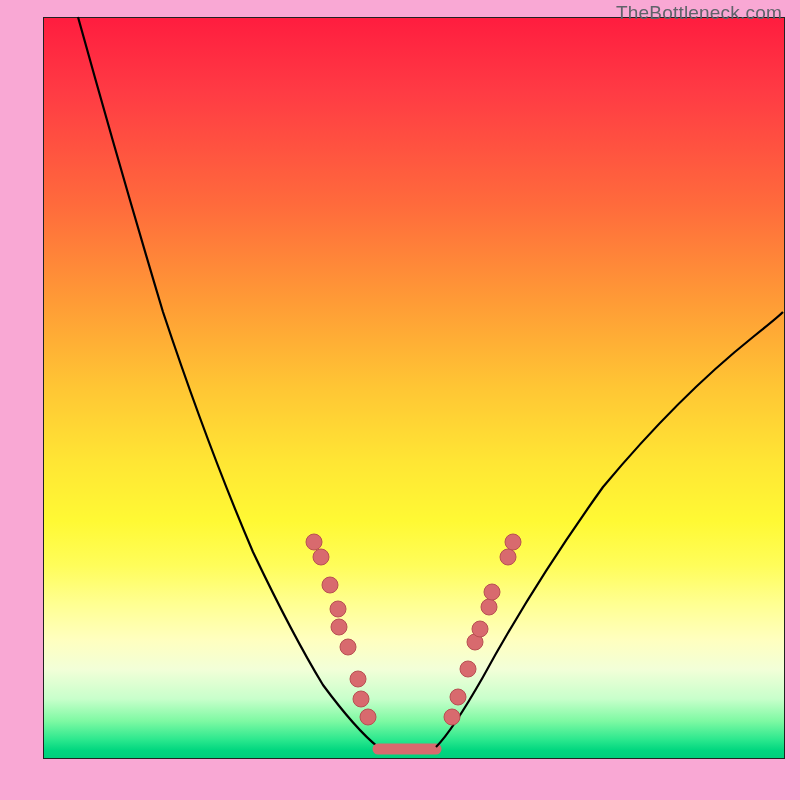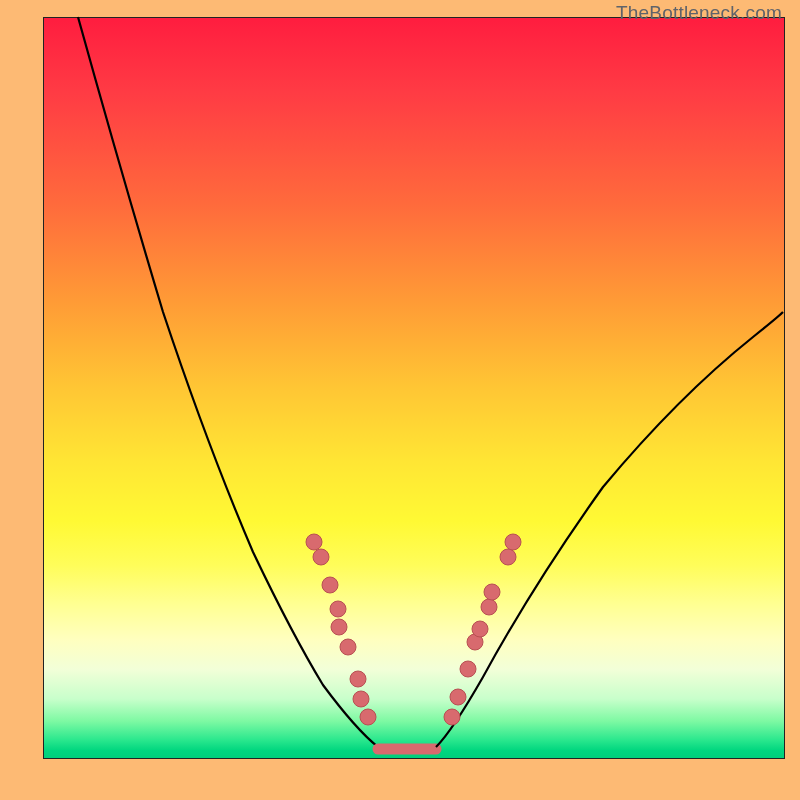--- a/index.html
+++ b/index.html
@@ -7,21 +7,21 @@
     padding: 0;
     width: 800px;
     height: 800px;
     background: #000;
     overflow: hidden;
   }
   .container {
     position: relative;
     width: 800px;
     height: 800px;
-    background: #fdba74;
+    background: #f9a8d4;
   }
   .plot-area {
     position: absolute;
     left: 43px;
     top: 17px;
     width: 740px;
     height: 740px;
     background: linear-gradient(to bottom,
       #ff1d3f 0%,
       #ff3b44 10%,

